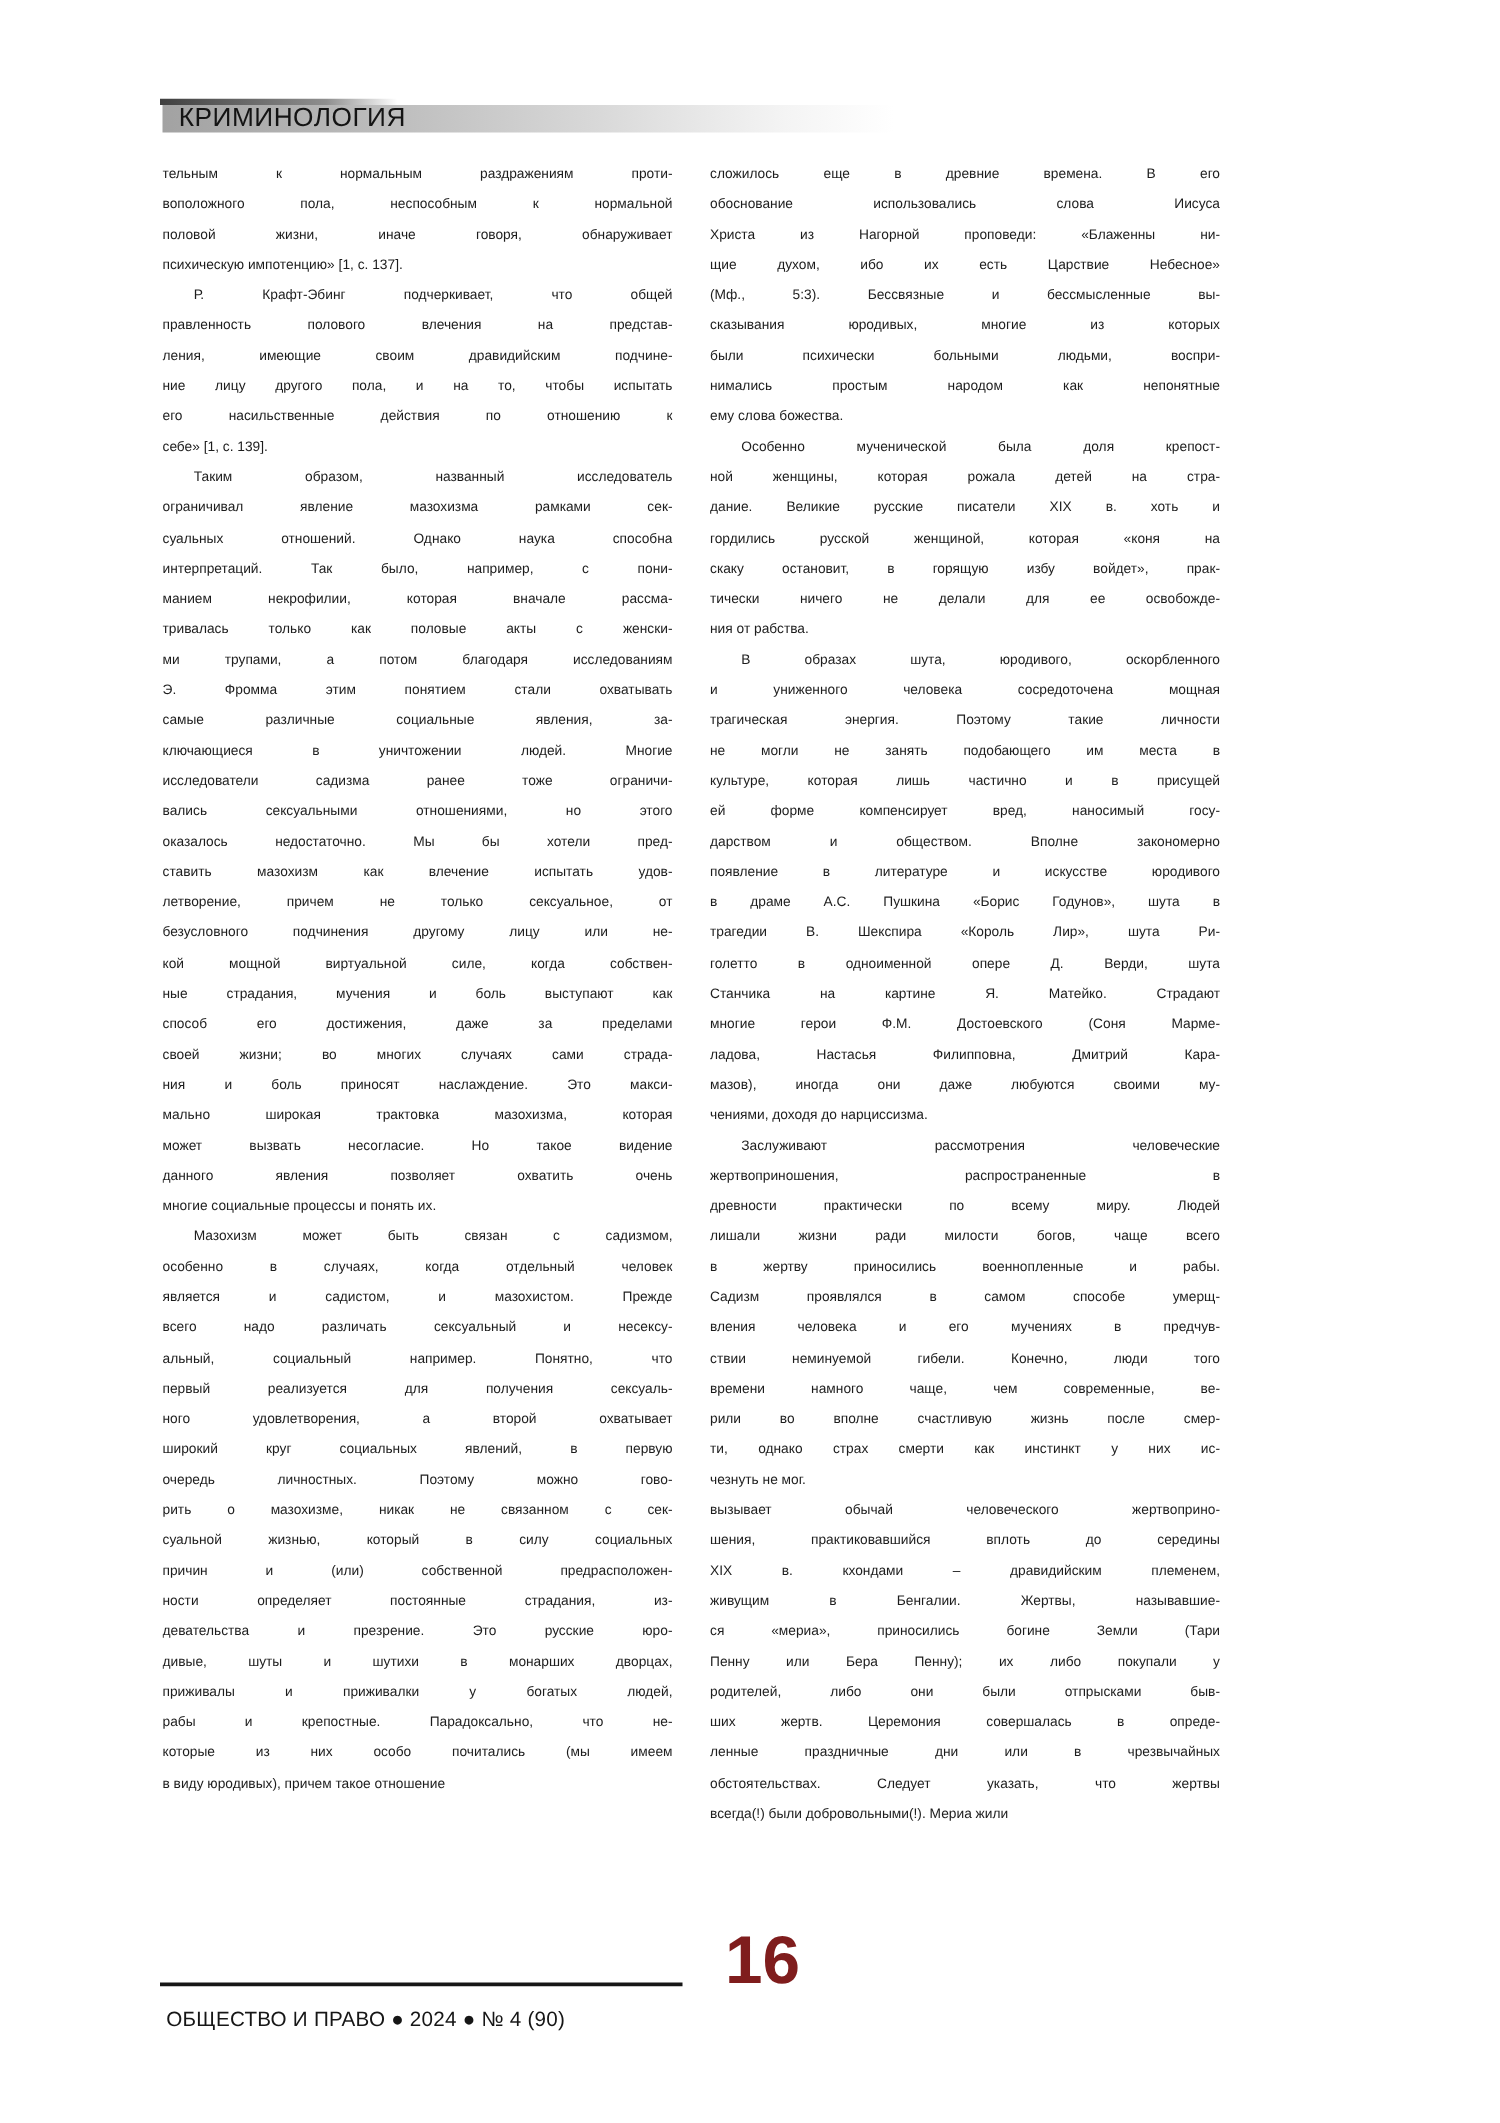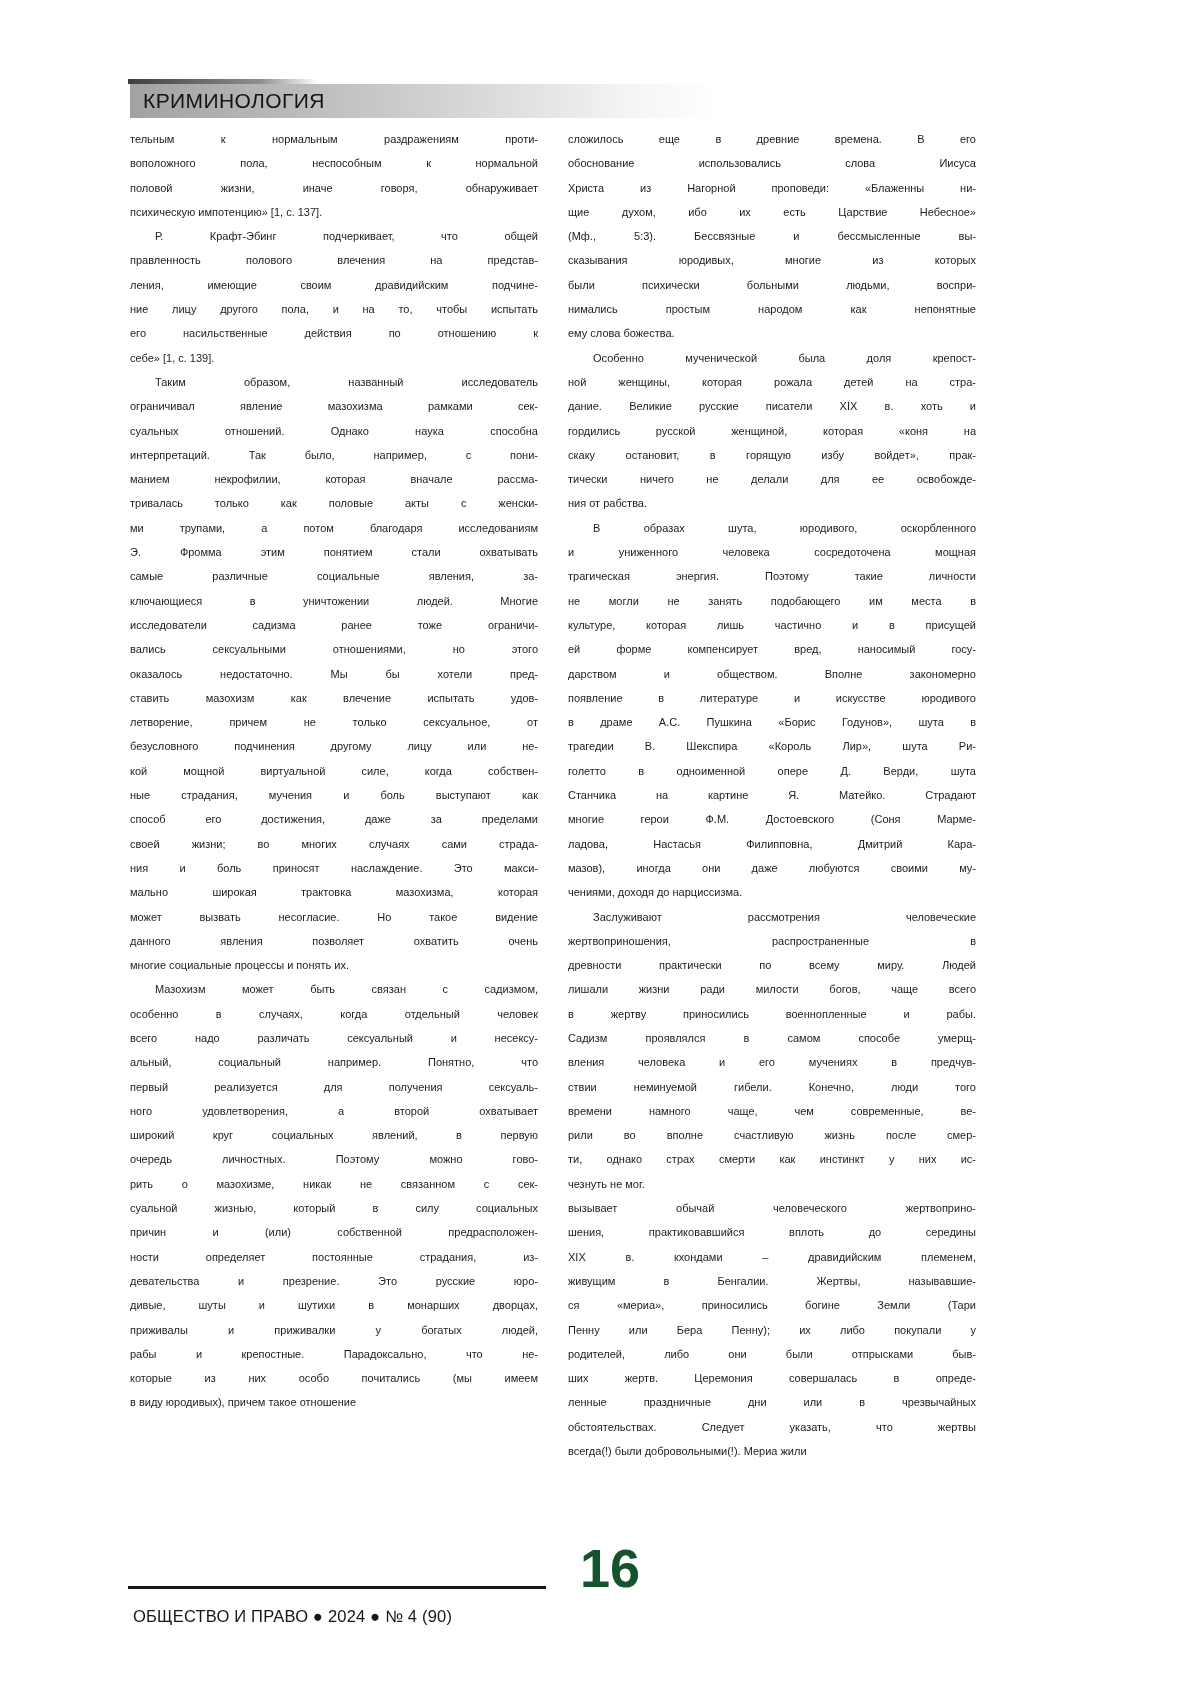--- a/index.html
+++ b/index.html
@@ -22,21 +22,21 @@
     top: 79px;
     width: 190px;
     height: 5px;
     background: linear-gradient(90deg, #3f3f3f 0%, #8f8f8f 70%, rgba(255,255,255,0) 100%);
   }
   .header-band {
     position: absolute;
     left: 130px;
     top: 84px;
     width: 585px;
-    height: 34px;
+    height: 22px;
     box-sizing: border-box;
     padding-left: 13px;
     display: flex;
     align-items: center;
     background: linear-gradient(90deg, #a2a2a2 0%, #bcbcbc 30%, #d9d9d9 60%, #f4f4f4 85%, #ffffff 100%);
     text-align: center;
   }
   .header-band .label {
     font-size: 21px;
     letter-spacing: 0.4px;
@@ -81,21 +81,21 @@
     letter-spacing: 0.2px;
     margin-top: 13px;
   }
   .page-number {
     position: absolute;
     left: 580px;
     top: 1541px;
     font-size: 54px;
     font-weight: bold;
     line-height: 1;
-    color: #14532d;
+    color: #7f1d1d;
   }
 </style>
 </head>
 <body>
 
 <div class="page">
   <div class="scan-artifact"></div>
 
   <div class="header-band">
     <span class="label">КРИМИНОЛОГИЯ</span>
@@ -139,20 +139,21 @@
         <div class="line">своей жизни; во многих случаях сами страда-</div>
         <div class="line">ния и боль приносят наслаждение. Это макси-</div>
         <div class="line">мально широкая трактовка мазохизма, которая</div>
         <div class="line">может вызвать несогласие. Но такое видение</div>
         <div class="line">данного явления позволяет охватить очень</div>
         <div class="line last">многие социальные процессы и понять их.</div>
       </div>
       <div class="paragraph">
         <div class="line indent">Мазохизм может быть связан с садизмом,</div>
         <div class="line">особенно в случаях, когда отдельный человек</div>
+        <div class="line">является и садистом, и мазохистом. Прежде</div>
         <div class="line">всего надо различать сексуальный и несексу-</div>
         <div class="line">альный, социальный например. Понятно, что</div>
         <div class="line">первый реализуется для получения сексуаль-</div>
         <div class="line">ного удовлетворения, а второй охватывает</div>
         <div class="line">широкий круг социальных явлений, в первую</div>
         <div class="line">очередь личностных. Поэтому можно гово-</div>
         <div class="line">рить о мазохизме, никак не связанном с сек-</div>
         <div class="line">суальной жизнью, который в силу социальных</div>
         <div class="line">причин и (или) собственной предрасположен-</div>
         <div class="line">ности определяет постоянные страдания, из-</div>

